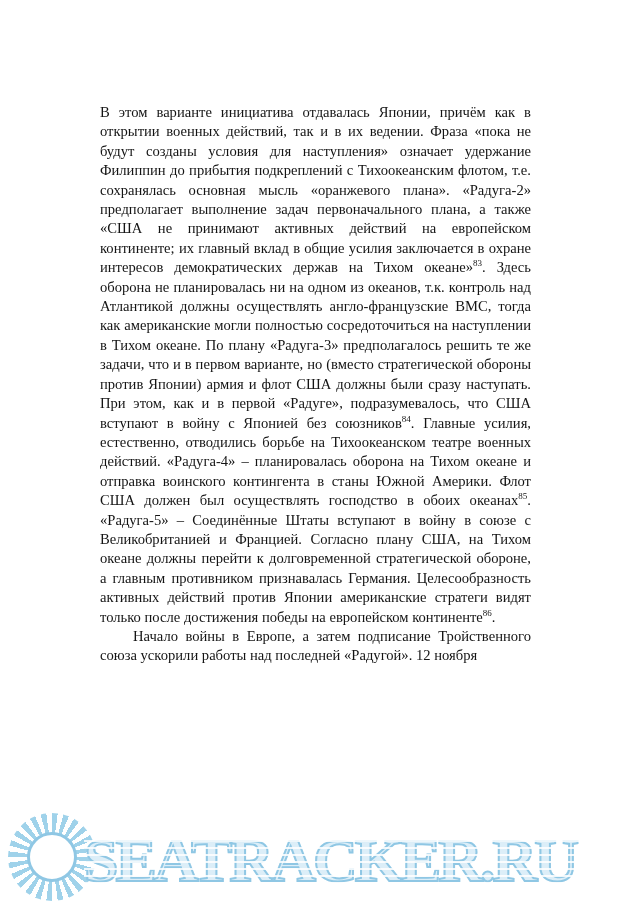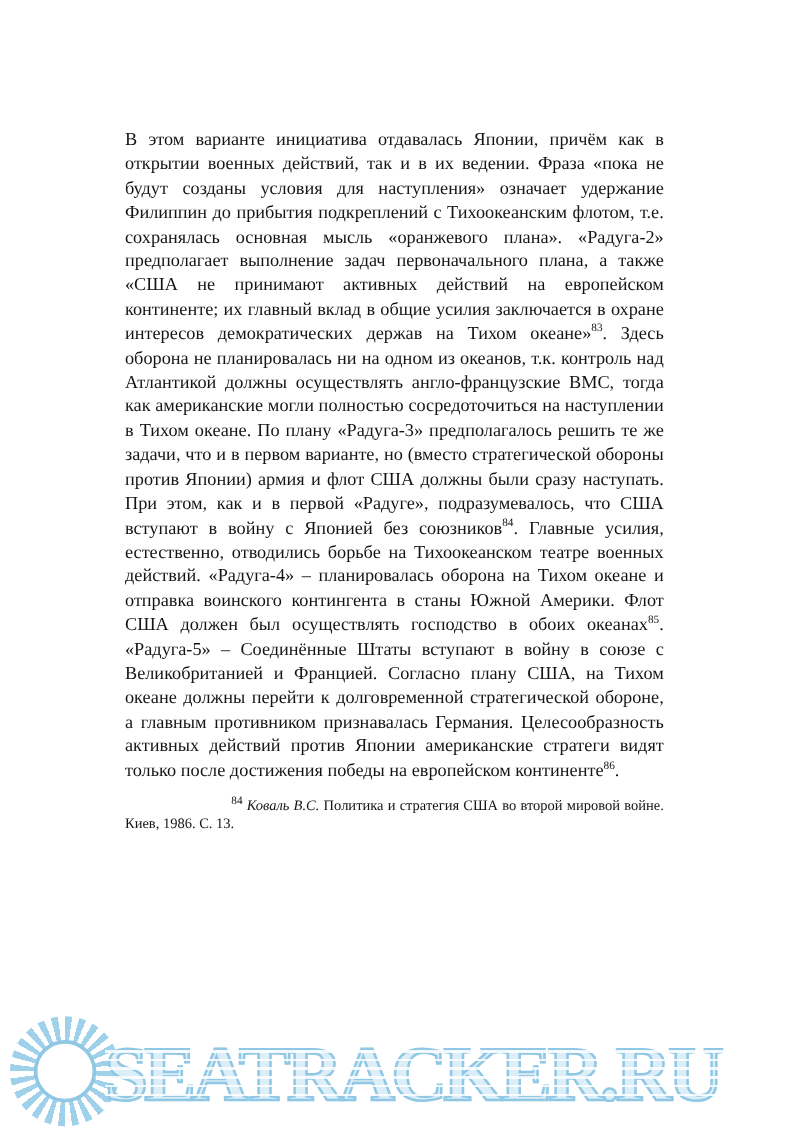--- a/index.html
+++ b/index.html
@@ -98,23 +98,23 @@
       rgba(255,255,255,0.85) 5px, rgba(255,255,255,0.85) 7px);
   }
 </style>
 </head>
 <body>
 
 <div class="book-page">
 
   <div class="text-block">
     <p><span>В этом варианте инициатива отдавалась Японии, причём как в открытии военных действий, так и в их ведении. Фраза «пока не будут созданы условия для наступления» означает удержание Филиппин до прибытия подкреплений с Тихоокеанским флотом, т.е. сохранялась основная мысль «оранжевого плана». «Радуга-2» предполагает выполнение задач первоначального плана, а также «США не принимают активных действий на европейском континенте; их главный вклад в общие усилия заключается в охране интересов демократических держав на Тихом океане»</span><sup class="fn-ref">83</sup><span>. Здесь оборона не планировалась ни на одном из океанов, т.к. контроль над Атлантикой должны осуществлять англо-французские ВМС, тогда как американские могли полностью сосредоточиться на наступлении в Тихом океане. По плану «Радуга-3» предполагалось решить те же задачи, что и в первом варианте, но (вместо стратегической обороны против Японии) армия и флот США должны были сразу наступать. При этом, как и в первой «Радуге», подразумевалось, что США вступают в войну с Японией без союзников</span><sup class="fn-ref">84</sup><span>. Главные усилия, естественно, отводились борьбе на Тихоокеанском театре военных действий. «Радуга-4» – планировалась оборона на Тихом океане и отправка воинского контингента в станы Южной Америки. Флот США должен был осуществлять господство в обоих океанах</span><sup class="fn-ref">85</sup><span>. «Радуга-5» – Соединённые Штаты вступают в войну в союзе с Великобританией и Францией. Согласно плану США, на Тихом океане должны перейти к долговременной стратегической обороне, а главным противником признавалась Германия. Целесообразность активных действий против Японии американские стратеги видят только после достижения победы на европейском континенте</span><sup class="fn-ref">86</sup><span>.</span></p>
+    <p class="para-indent">Начало войны в Европе, а затем подписание Тройственного союза ускорили работы над последней «Радугой». 12 ноября</p>
 
     <div class="footnotes">
-      <p class="footnote"><sup class="fn-ref">84</sup><span class="fn-italic"> Коваль В.С.</span><span> Политика и стратегия США во второй мировой войне. Киев, 1986. С. 13.</span></p>
     </div>
   </div>
 
 
   <div class="watermark">
     <div class="wm-sun"></div>
     <div class="wm-text">SEATRACKER.RU</div>
     <div class="wm-stripes"></div>
   </div>
 

